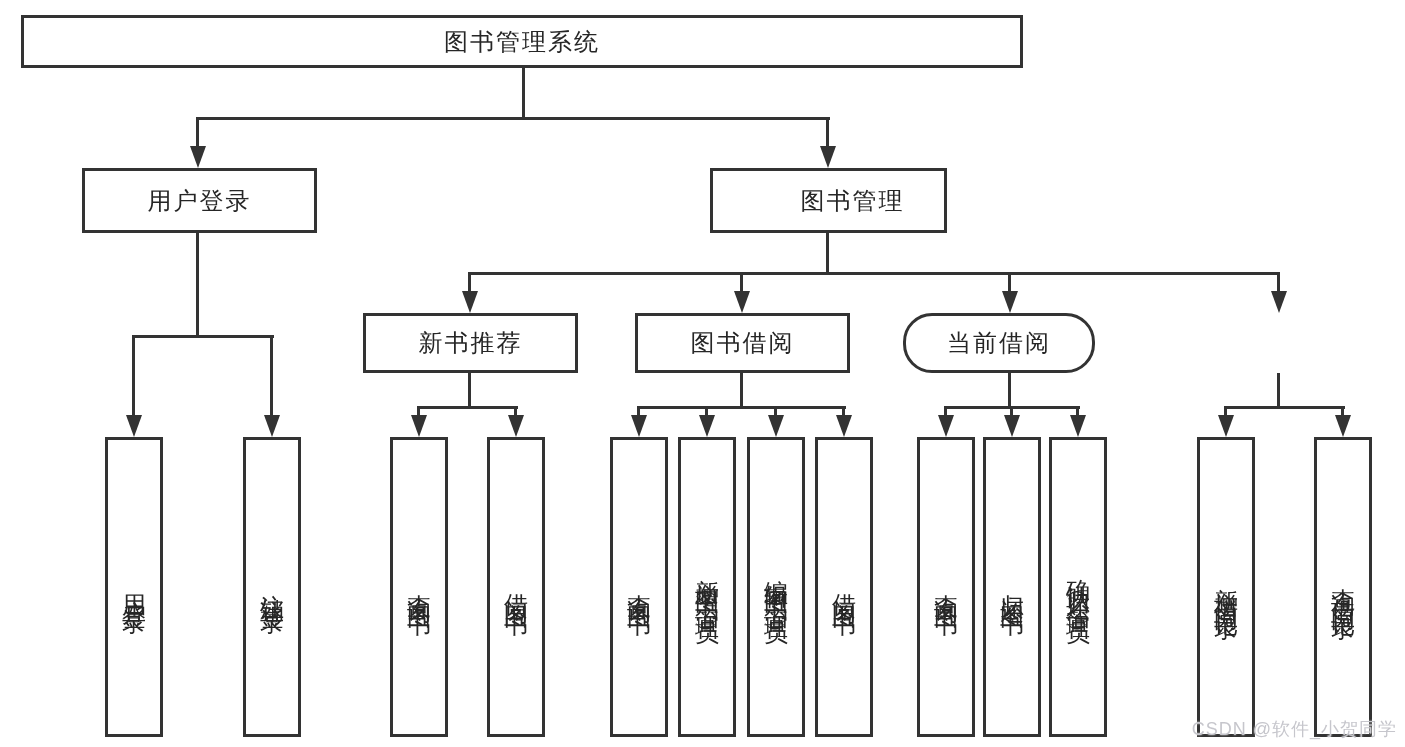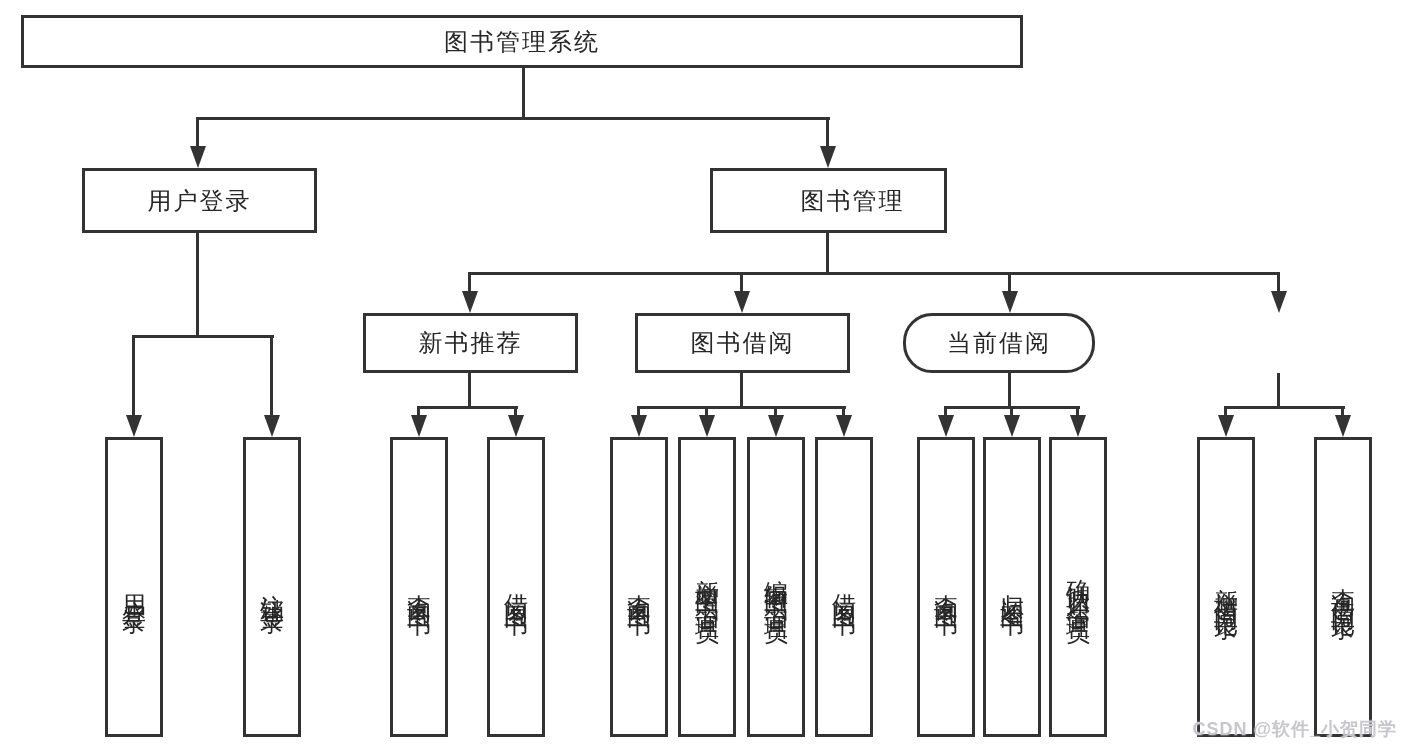--- a/index.html
+++ b/index.html
@@ -25,21 +25,21 @@
   .hl{position:absolute;height:3px;background:#333333;}
   .vl{position:absolute;width:3px;background:#333333;}
   .ar{position:absolute;width:3px;background:#333333;}
   .ar::after{
     content:"";position:absolute;top:100%;left:50%;transform:translateX(-50%);
     width:0;height:0;border-left:8px solid transparent;border-right:8px solid transparent;
     border-top:22px solid #333333;
   }
   .watermark{
     position:absolute;right:8px;bottom:6px;font-size:18px;letter-spacing:1px;
-    color:#c6c6cc;text-shadow:0 0 2px #ffffff;font-weight:bold;
+    color:#c6c6cc;text-shadow:0 0 2px #ffffff;
   }
 </style>
 </head>
 <body>
 
 <div class="canvas">
 
   <div class="vl" style="left:522px;top:68px;height:52px;"></div>
   <div class="hl" style="left:196px;top:117px;width:634px;"></div>
   <div class="ar" style="left:196px;top:117px;height:29px;"></div>

